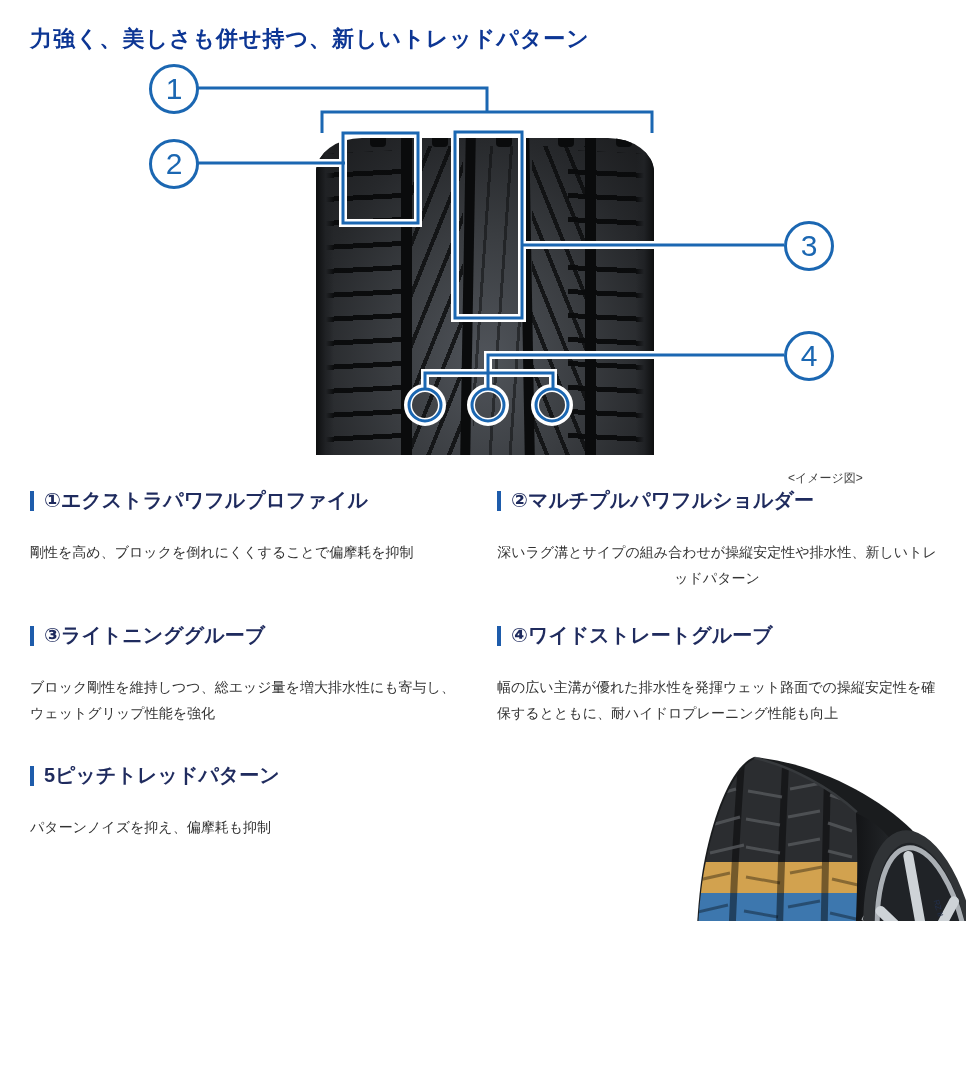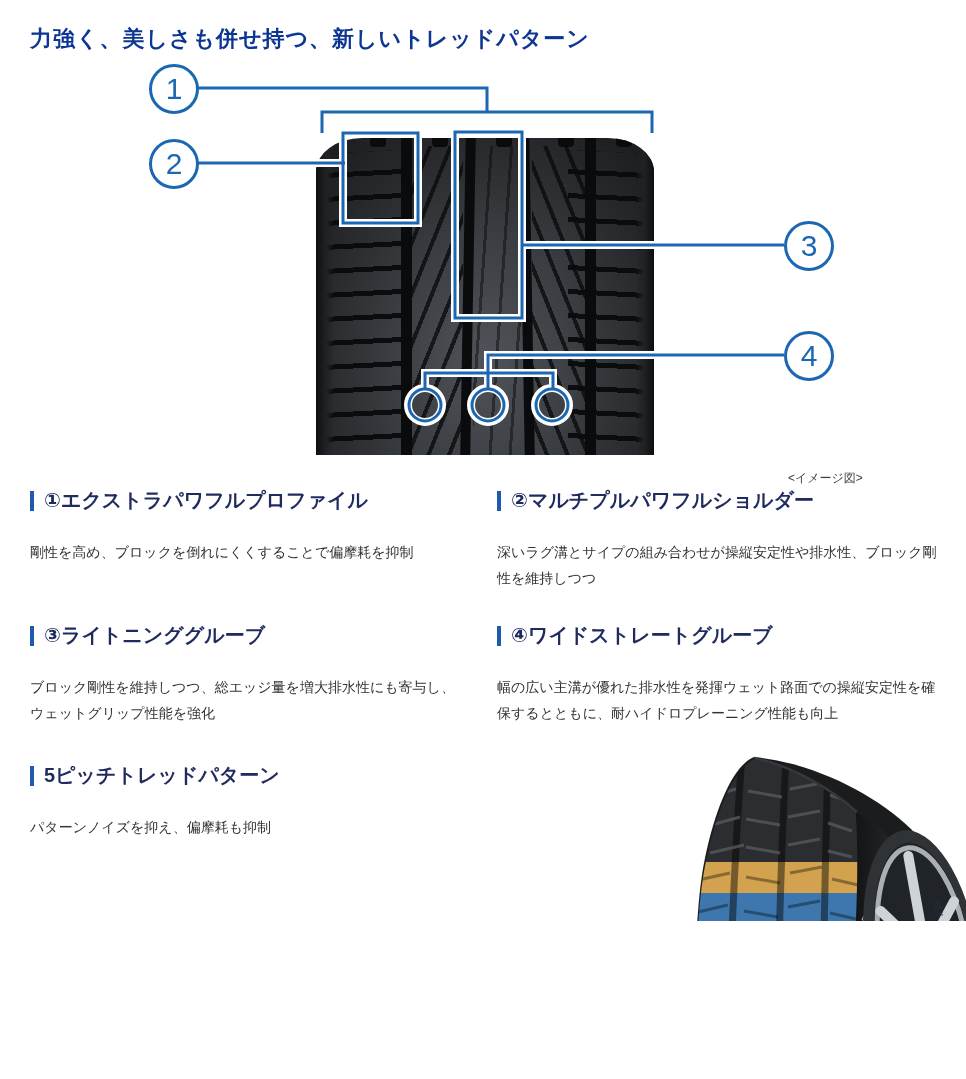--- a/index.html
+++ b/index.html
@@ -45,21 +45,21 @@
   .badge1{left:149px;top:6px;}
   .badge2{left:149px;top:81px;}
   .badge3{left:784px;top:163px;}
   .badge4{left:784px;top:273px;}
 
   .image-caption{position:absolute;left:788px;top:392px;font-size:12px;color:#404040;margin-top:20px;}
 
   
   .feature{position:absolute;}
   .f1{left:30px;top:487px;width:432px;}
-  .f2{left:497px;top:487px;width:440px;}
+  .f2{left:497px;top:487px;width:440px;text-align:center;}
   .f3{left:30px;top:622px;width:432px;}
   .f4{left:497px;top:622px;width:440px;}
   .f5{left:30px;top:762px;width:432px;}
   .feature-heading{display:flex;align-items:center;gap:10px;}
   .accent-bar{flex:none;width:4px;height:20px;background:#1e5cab;}
   .feature-title{margin:0;font-size:20px;font-weight:bold;color:#1f2b5e;white-space:nowrap;}
   .feature-desc{margin:26px 0 0 0;font-size:14px;line-height:1.85;color:#333;}
 
   
   .pitch-tire{position:absolute;left:690px;top:755px;width:276px;height:324px;overflow:hidden;}
@@ -133,21 +133,21 @@
       <h2 class="feature-title">①エクストラパワフルプロファイル</h2>
     </div>
     <p class="feature-desc">剛性を高め、ブロックを倒れにくくすることで偏摩耗を抑制</p>
   </section>
 
   <section class="feature f2">
     <div class="feature-heading">
       <span class="accent-bar"></span>
       <h2 class="feature-title">②マルチプルパワフルショルダー</h2>
     </div>
-    <p class="feature-desc">深いラグ溝とサイプの組み合わせが操縦安定性や排水性、ブロック剛性を維持しつつ</p>
+    <p class="feature-desc">深いラグ溝とサイプの組み合わせが操縦安定性や排水性、新しいトレッドパターン</p>
   </section>
 
   <section class="feature f4">
     <div class="feature-heading">
       <span class="accent-bar"></span>
       <h2 class="feature-title">④ワイドストレートグルーブ</h2>
     </div>
     <p class="feature-desc">幅の広い主溝が優れた排水性を発揮ウェット路面での操縦安定性を確保するとともに、耐ハイドロプレーニング性能も向上</p>
   </section>
 

